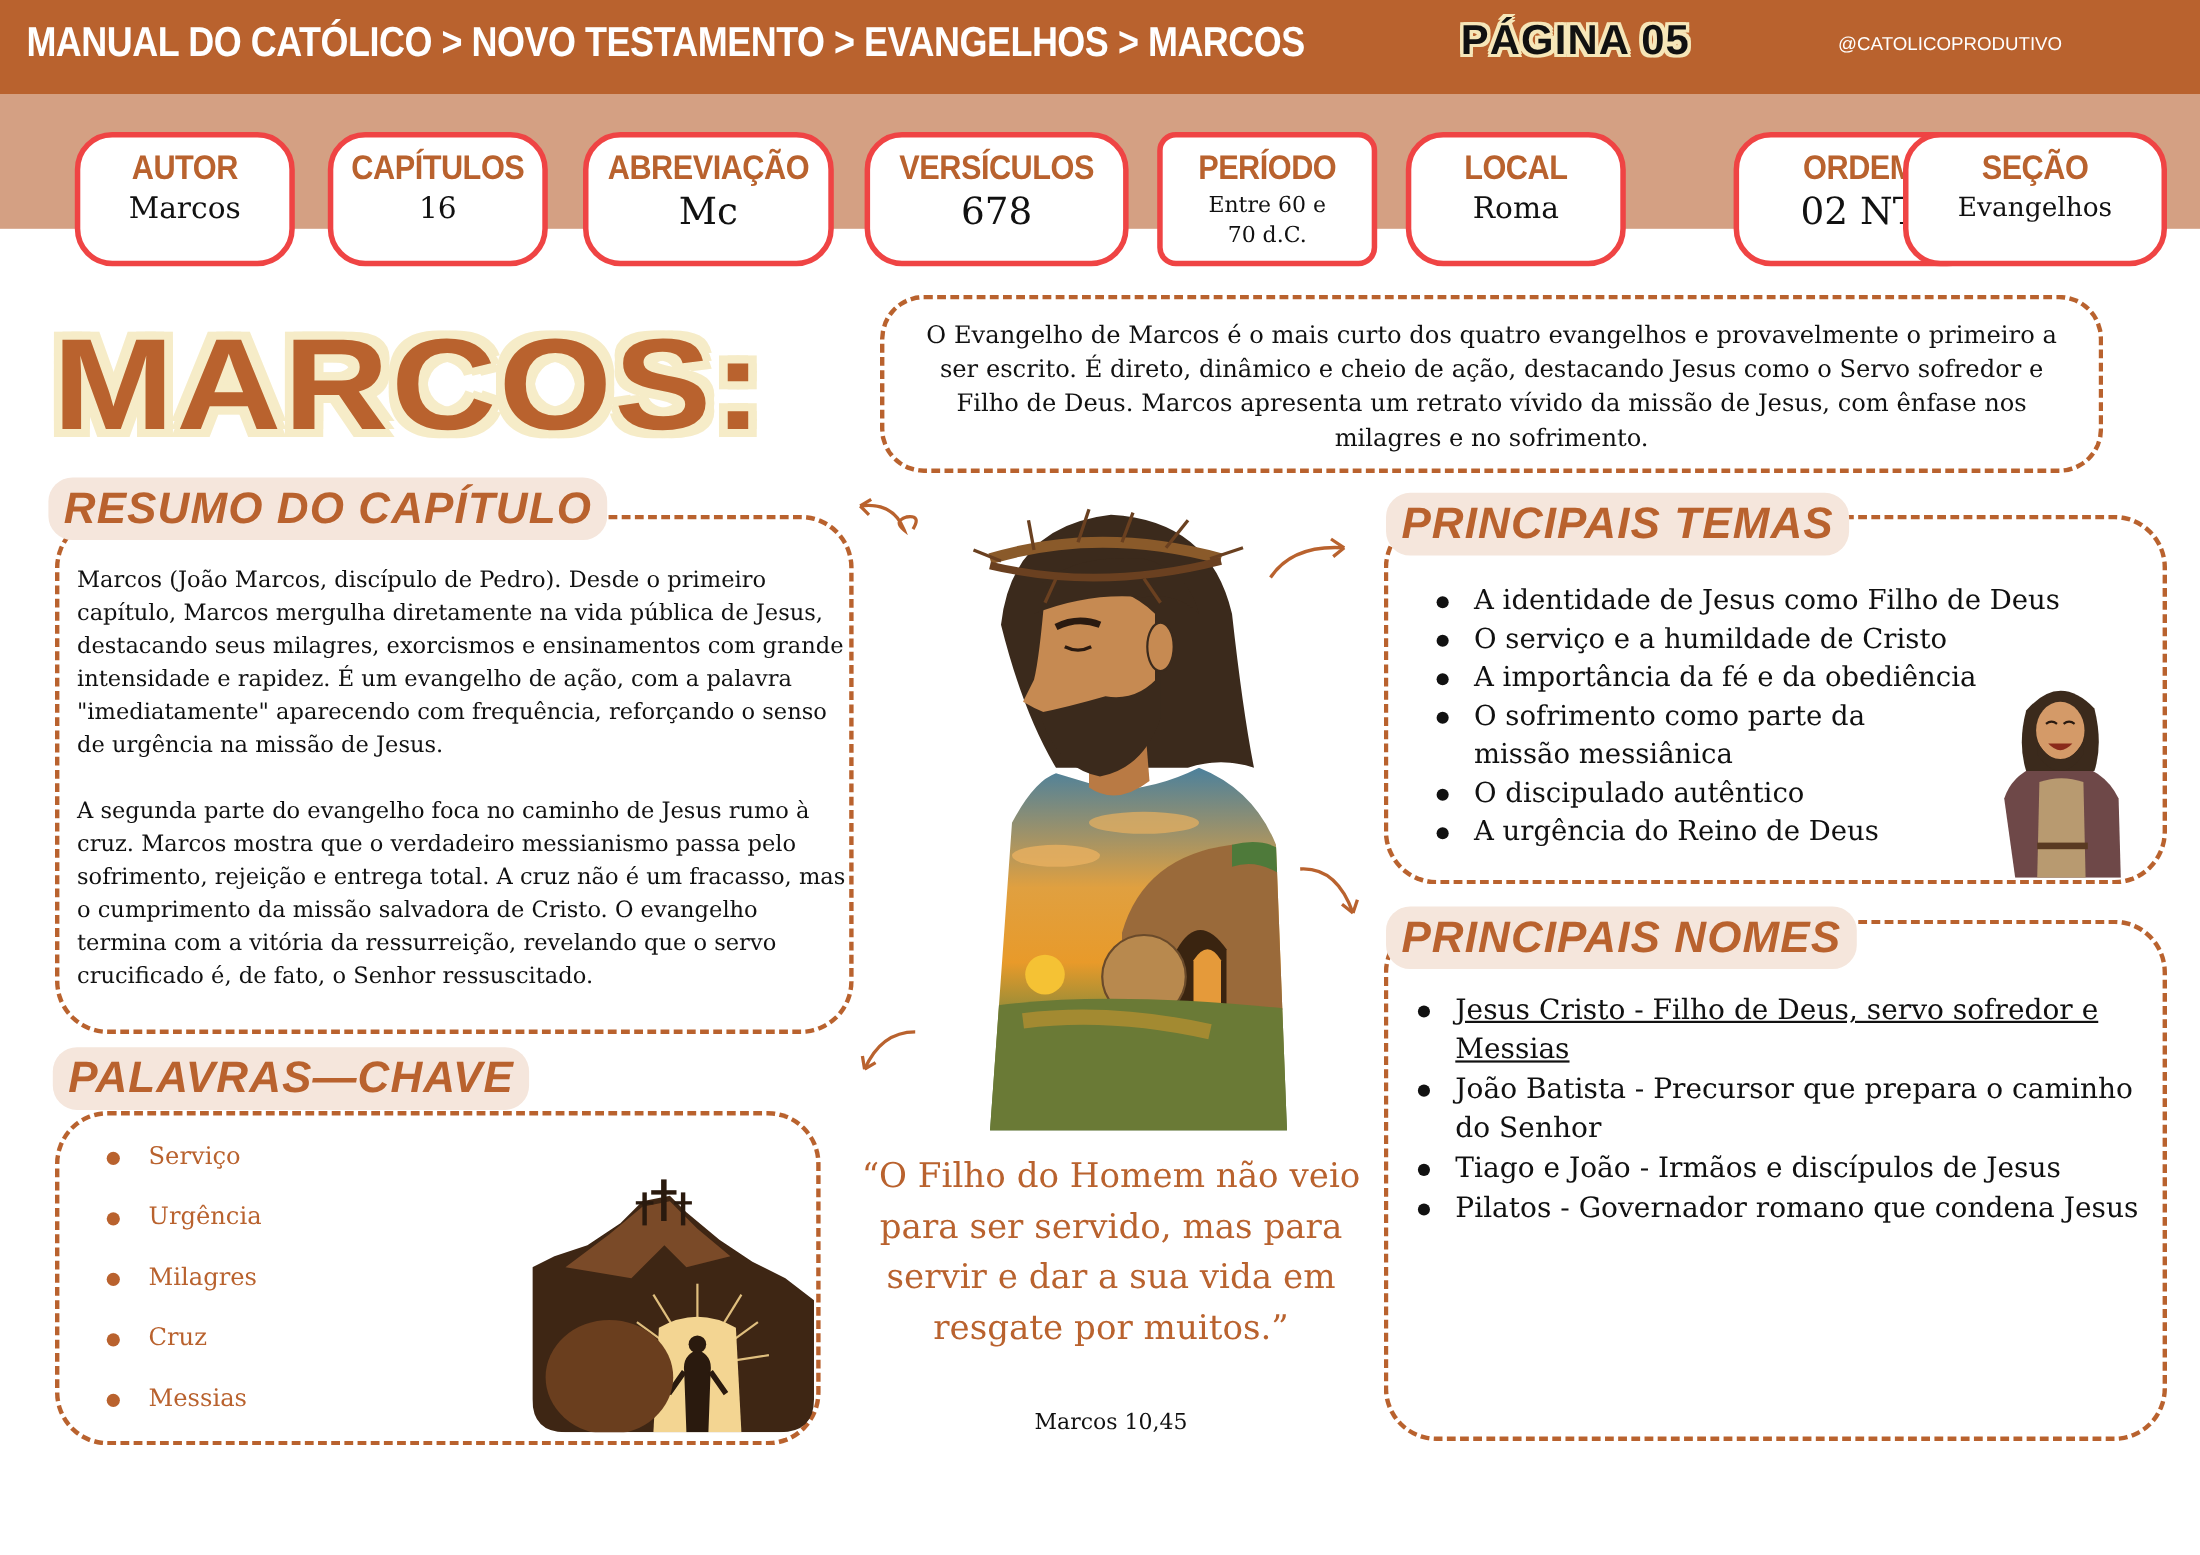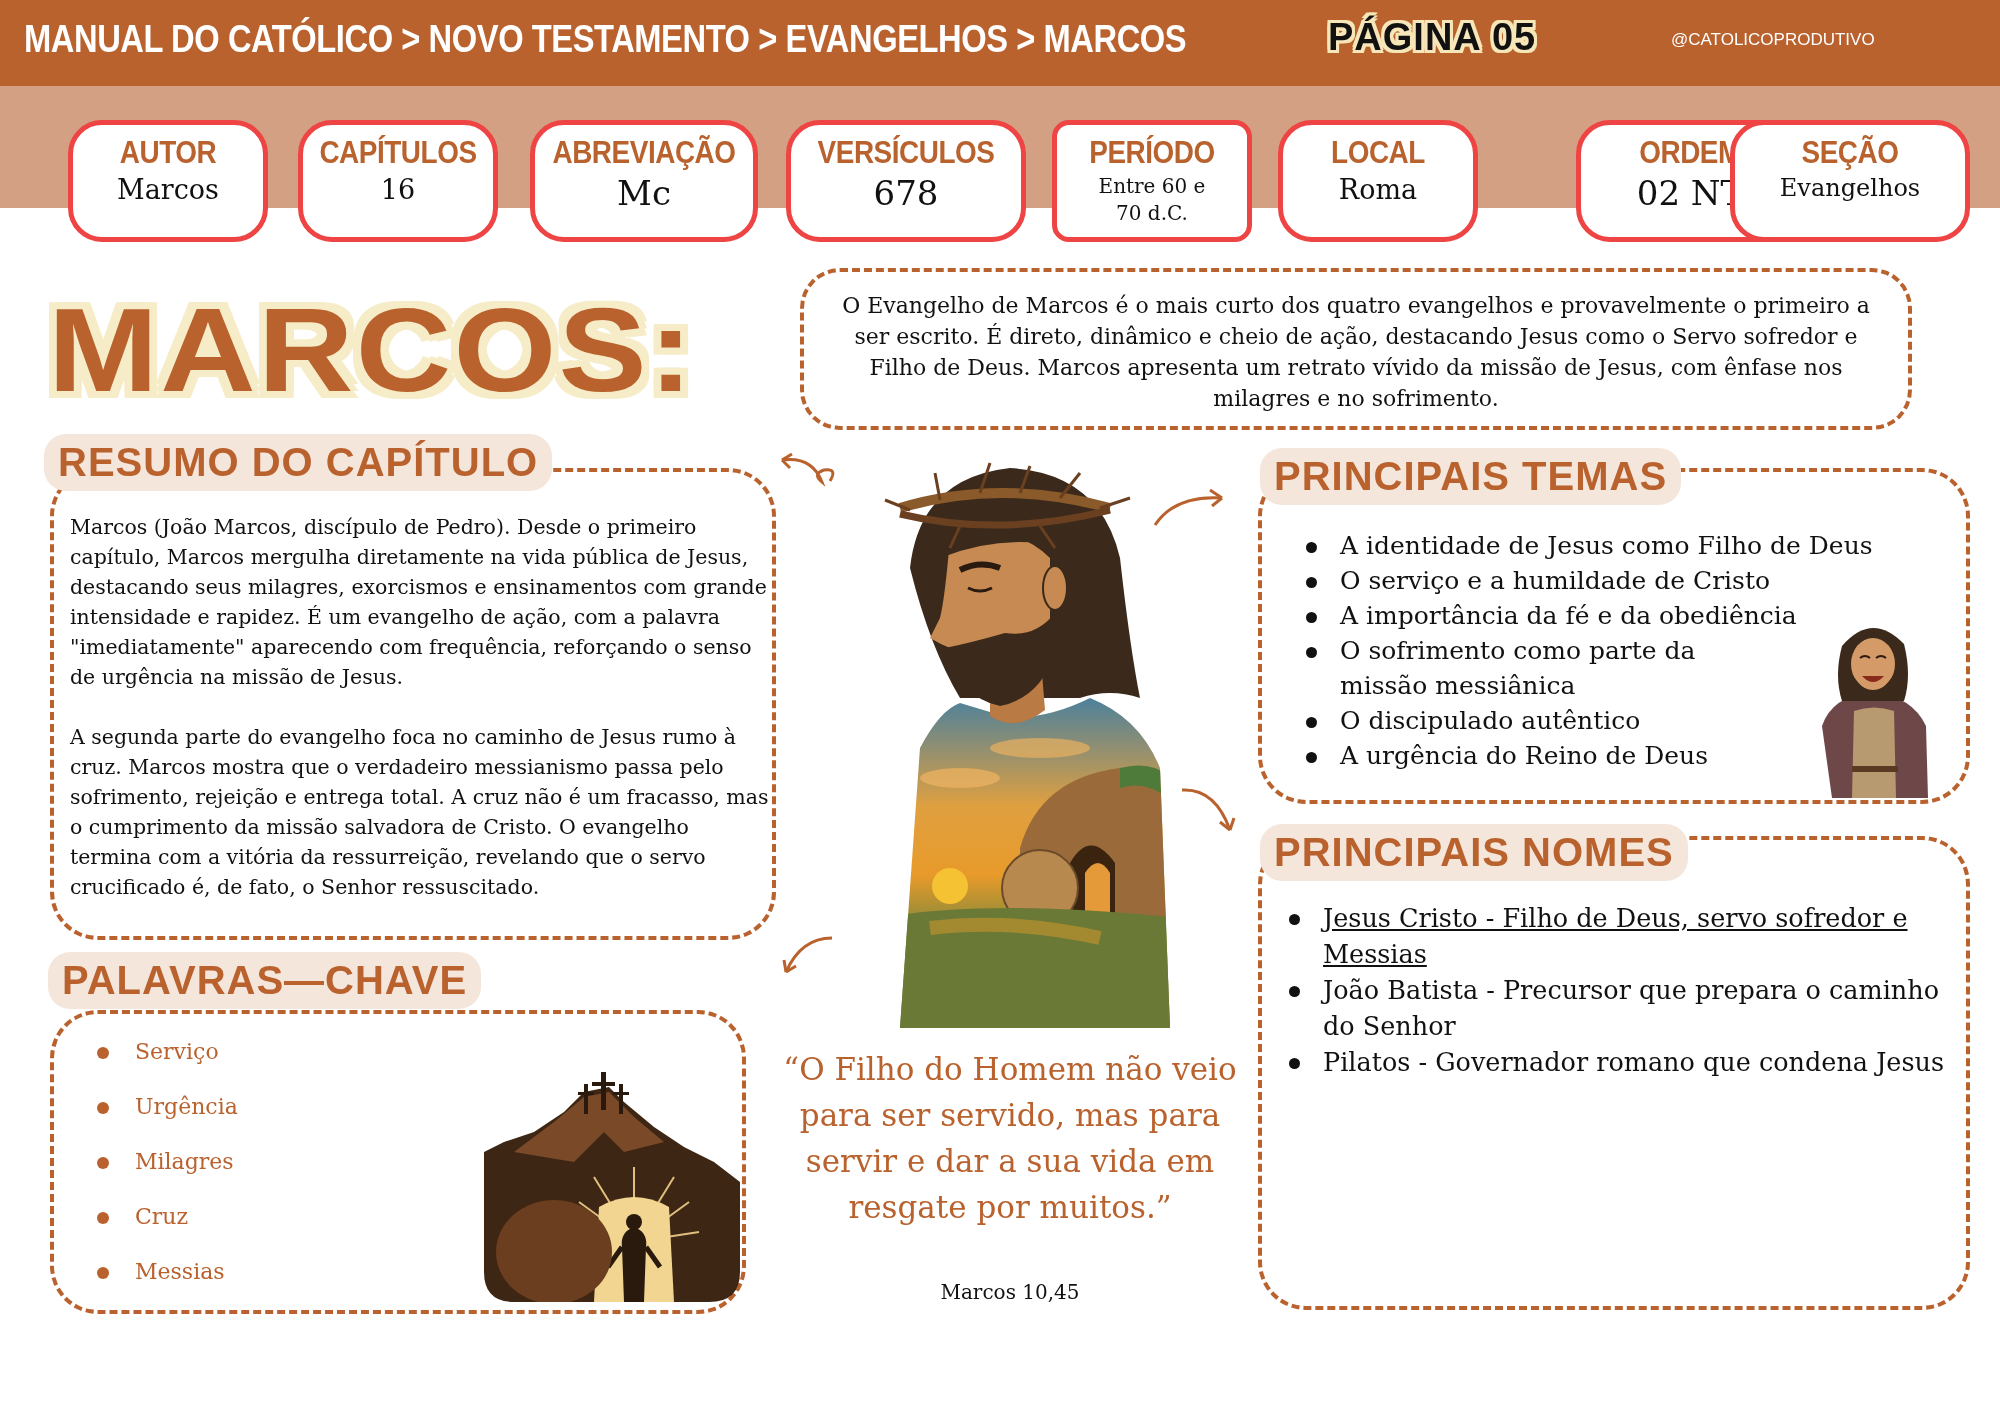--- a/index.html
+++ b/index.html
@@ -24,21 +24,21 @@
   
   .main-title { position: absolute; left: 48px; top: 282px; font-family: "Liberation Sans", sans-serif; font-weight: 900; font-size: 118px; color: #b9622e; letter-spacing: 2px; transform: scaleX(1.12); transform-origin: left center;
     text-shadow: -7px -7px 0 #f6ecc8, 7px -7px 0 #f6ecc8, -7px 7px 0 #f6ecc8, 7px 7px 0 #f6ecc8, 0 7px 0 #f6ecc8, 0 -7px 0 #f6ecc8, 7px 0 0 #f6ecc8, -7px 0 0 #f6ecc8; }
 
   
   .dashed { position: absolute; border: 4px dashed #b9622e; border-radius: 40px; background: #fff; }
   .hand { font-family: "DejaVu Serif", serif; color: #111; }
 
   .intro { left: 800px; top: 268px; width: 1112px; height: 162px; padding: 18px 30px; text-align: center; font-size: 22px; line-height: 31px; }
 
-  .section-head { position: absolute; background: #f5e6dc; border-radius: 22px; font-family: "Liberation Sans", sans-serif; font-weight: 900; font-size: 40px; color: #b9622e; letter-spacing: 1px; padding: 6px 14px; white-space: nowrap; }
+  .section-head { position: absolute; background: #f5e6dc; border-radius: 22px; font-family: "Liberation Sans", sans-serif; font-weight: 900; font-size: 40px; color: #b9622e; letter-spacing: 1px; padding: 6px 14px; white-space: nowrap; font-style: italic; }
 
   .resumo-box { left: 50px; top: 468px; width: 726px; height: 472px; border-radius: 48px; }
   .resumo-text { position: absolute; left: 70px; top: 512px; width: 700px; font-size: 20.5px; line-height: 30px; }
   .resumo-text p + p { margin-top: 30px; }
 
   .temas-box { left: 1258px; top: 468px; width: 712px; height: 336px; border-radius: 48px; }
   .temas-list { position: absolute; left: 1300px; top: 528px; width: 600px; list-style: none; font-size: 25px; line-height: 35px; }
   .temas-list li { position: relative; padding-left: 40px; }
   .temas-list li::before { content: ""; position: absolute; left: 6px; top: 14px; width: 11px; height: 11px; border-radius: 50%; background: #111; }
 
@@ -213,20 +213,21 @@
   <path d="M40 58 Q61 92 82 58 L82 70 Q61 100 40 70 Z" fill="#3b2a1c"></path>
   <path d="M50 60 Q61 72 72 60 Z" fill="#8a2a1a"></path>
   <path d="M48 42 Q53 38 58 42 M64 42 Q69 38 74 42" stroke="#2a1a10" stroke-width="2" fill="none"></path>
 </svg>
 
 <div class="dashed nomes-box"></div>
 <div class="section-head" style="left:1260px;top:824px;">PRINCIPAIS NOMES</div>
 <ul class="nomes-list hand">
   <li class="underline"><span>Jesus Cristo - Filho de Deus, servo sofredor e Messias</span></li>
   <li>João Batista - Precursor que prepara o caminho do Senhor</li>
+  <li>Tiago e João - Irmãos e discípulos de Jesus</li>
   <li>Pilatos - Governador romano que condena Jesus</li>
 </ul>
 
 <div class="dashed chave-box"></div>
 <div class="section-head" style="left:48px;top:952px;">PALAVRAS—CHAVE</div>
 <ul class="chave-list hand">
   <li>Serviço</li>
   <li>Urgência</li>
   <li>Milagres</li>
   <li>Cruz</li>

